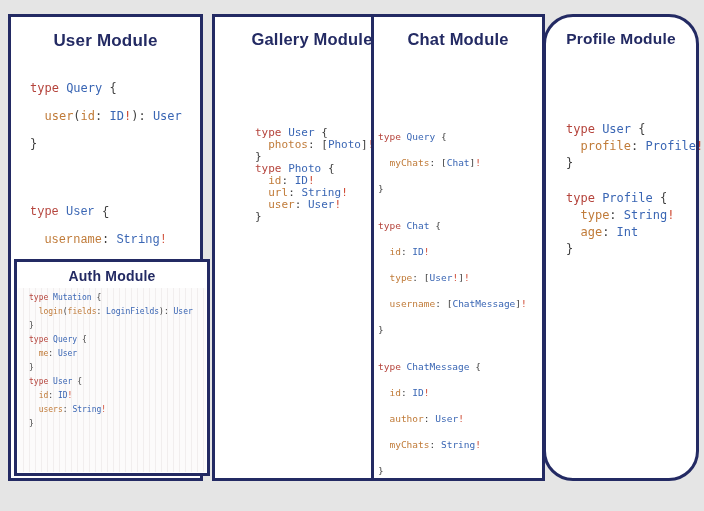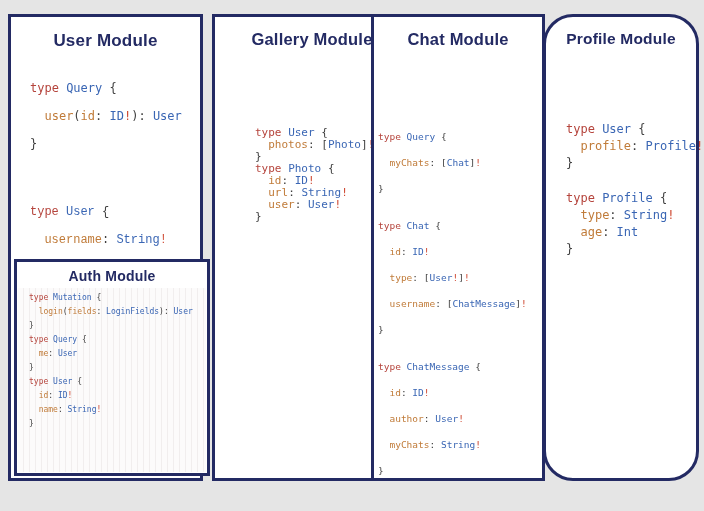--- a/index.html
+++ b/index.html
@@ -124,19 +124,19 @@
         <pre><span class="tk-k">type </span><span class="tk-t">Mutation </span><span class="tk-p">{</span>
 <span class="tk-p">  </span><span class="tk-f">login</span><span class="tk-p">(</span><span class="tk-f">fields</span><span class="tk-p">: </span><span class="tk-t">LoginFields</span><span class="tk-p">): </span><span class="tk-t">User</span>
 <span class="tk-p">}</span>
 </pre>
         <pre><span class="tk-k">type </span><span class="tk-t">Query </span><span class="tk-p">{</span>
 <span class="tk-p">  </span><span class="tk-f">me</span><span class="tk-p">: </span><span class="tk-t">User</span>
 <span class="tk-p">}</span>
 </pre>
         <pre><span class="tk-k">type </span><span class="tk-t">User </span><span class="tk-p">{</span>
 <span class="tk-p">  </span><span class="tk-f">id</span><span class="tk-p">: </span><span class="tk-t">ID</span><span class="tk-b">!</span>
-<span class="tk-p">  </span><span class="tk-f">name</span><span class="tk-p">: </span><span class="tk-t">String</span><span class="tk-b">!</span>
+<span class="tk-p">  </span><span class="tk-f">users</span><span class="tk-p">: </span><span class="tk-t">String</span><span class="tk-b">!</span>
 <span class="tk-p">}</span>
 </pre>
       </div>
   </div>
 
 </div>
 
 </body></html>

